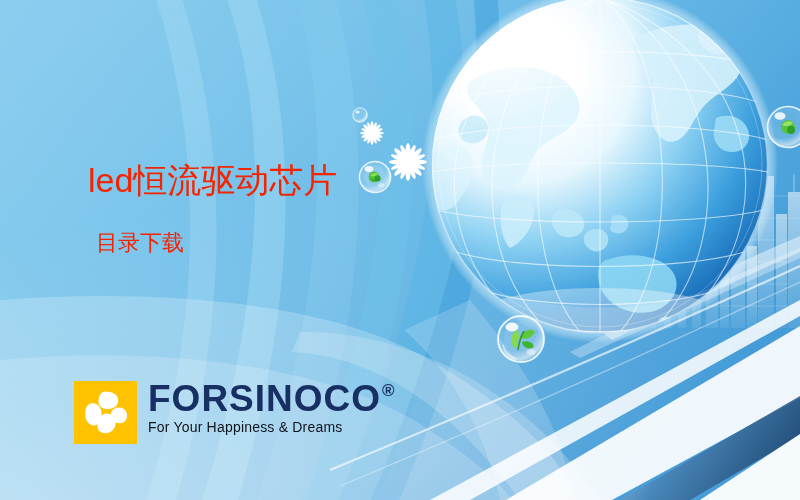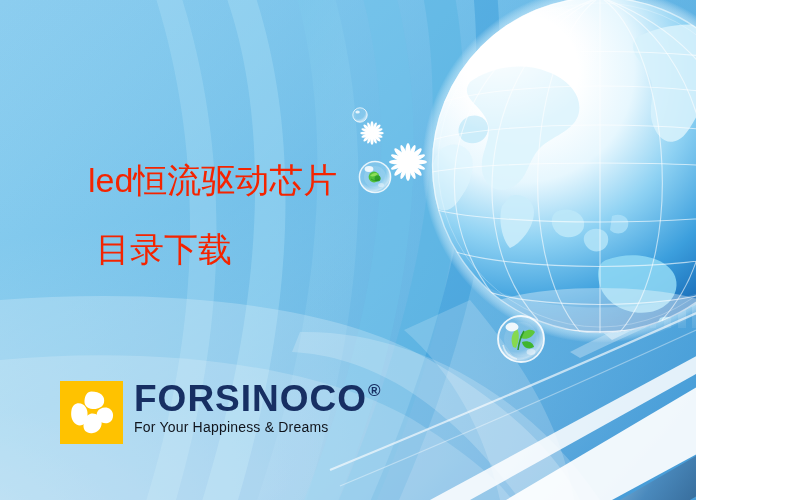--- a/index.html
+++ b/index.html
@@ -2,21 +2,21 @@
 <html><head>
 <meta charset="utf-8">
 <style>
   html, body {
     margin: 0;
     padding: 0;
     background: #ffffff;
   }
   #stage {
     position: relative;
-    width: 696px;
+    width: 800px;
     height: 500px;
     overflow: hidden;
     font-family: "Liberation Sans", sans-serif;
     background: #8ccdef;
     text-align: right;
   }
   #bg {
     position: absolute;
     left: 0; top: 0;
     width: 800px;
@@ -34,30 +34,30 @@
     line-height: 1.0;
     font-family: "Liberation Sans", "DejaVu Sans", sans-serif;
     letter-spacing: 0px;
     white-space: nowrap;
   }
   .headline-l2 {
     position: absolute;
     left: 96px;
     top: 232px;
     color: #f42400;
-    font-size: 34px;
+    font-size: 22px;
     line-height: 1.0;
     font-family: "Liberation Sans", "DejaVu Sans", sans-serif;
     white-space: nowrap;
   }
 
   
   .logo-block {
     position: absolute;
-    left: 60px;
+    left: 74px;
     top: 381px;
     display: flex;
     align-items: flex-start;
   }
   .logo-mark {
     width: 63px;
     height: 63px;
     background: #ffc200;
     position: relative;
     flex: 0 0 auto;

